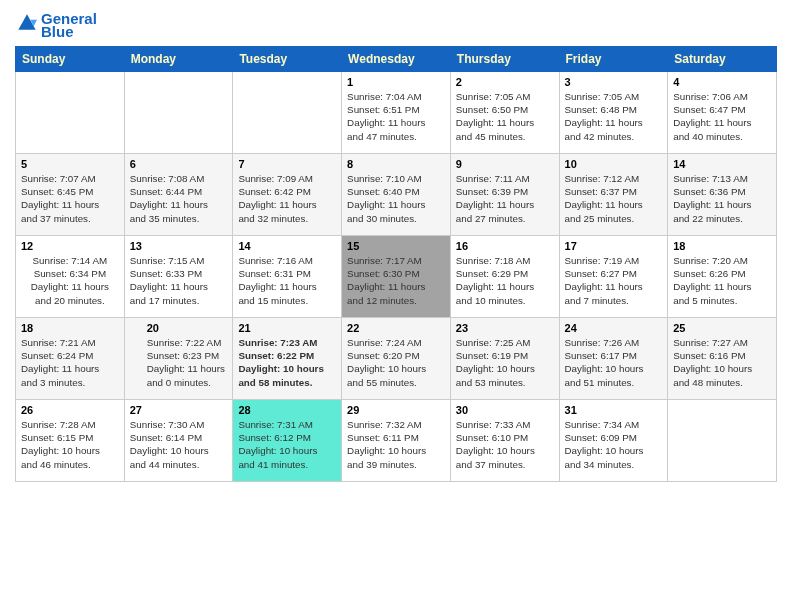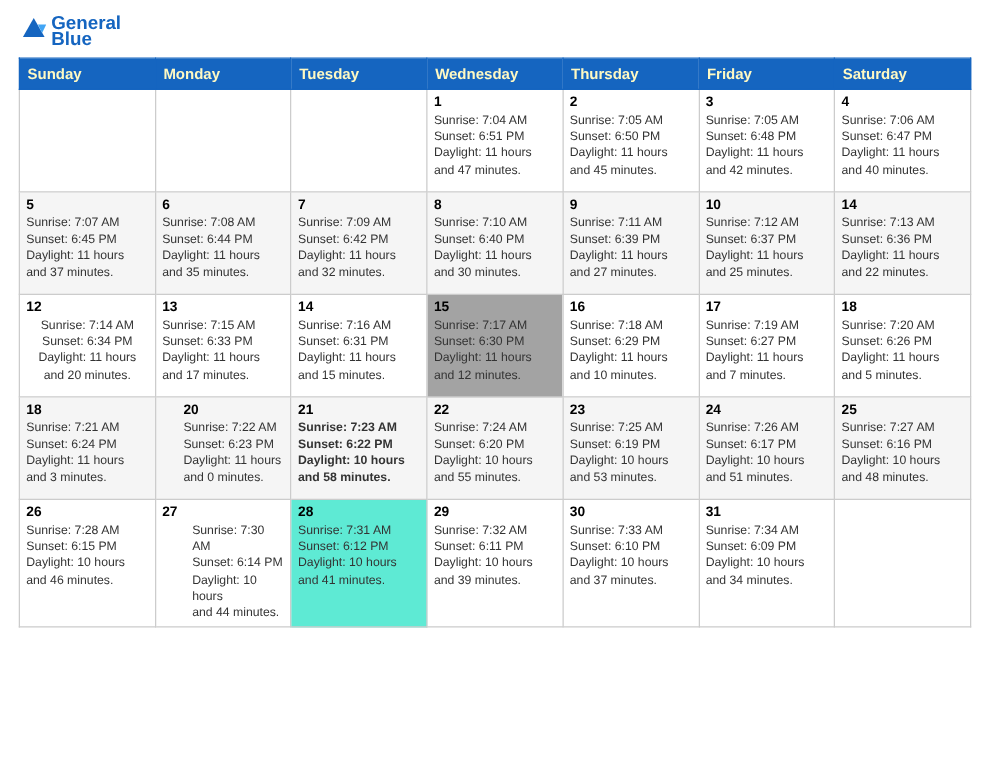--- a/index.html
+++ b/index.html
@@ -313,21 +313,21 @@
         <tr>
           <td style="background: rgb(255, 255, 255);">
             <span class="day-num">26</span>
             <div class="day-info" style="white-space: pre-line;">Sunrise: 7:28 AM
 Sunset: 6:15 PM
 Daylight: 10 hours
 and 46 minutes.</div>
           </td>
           <td style="background: rgb(255, 255, 255);">
             <span class="day-num">27</span>
-            <div class="day-info" style="white-space: pre-line; margin-left: 24px;">Sunrise: 7:30 AM
+            <div class="day-info" style="white-space: pre-line;">Sunrise: 7:30 AM
 Sunset: 6:14 PM
 Daylight: 10 hours
 and 44 minutes.</div>
           </td>
           <td style="background: #5eead4; margin-top: 32px;">
             <span class="day-num">28</span>
             <div class="day-info" style="white-space: pre-line;">Sunrise: 7:31 AM
 Sunset: 6:12 PM
 Daylight: 10 hours
 and 41 minutes.</div>

